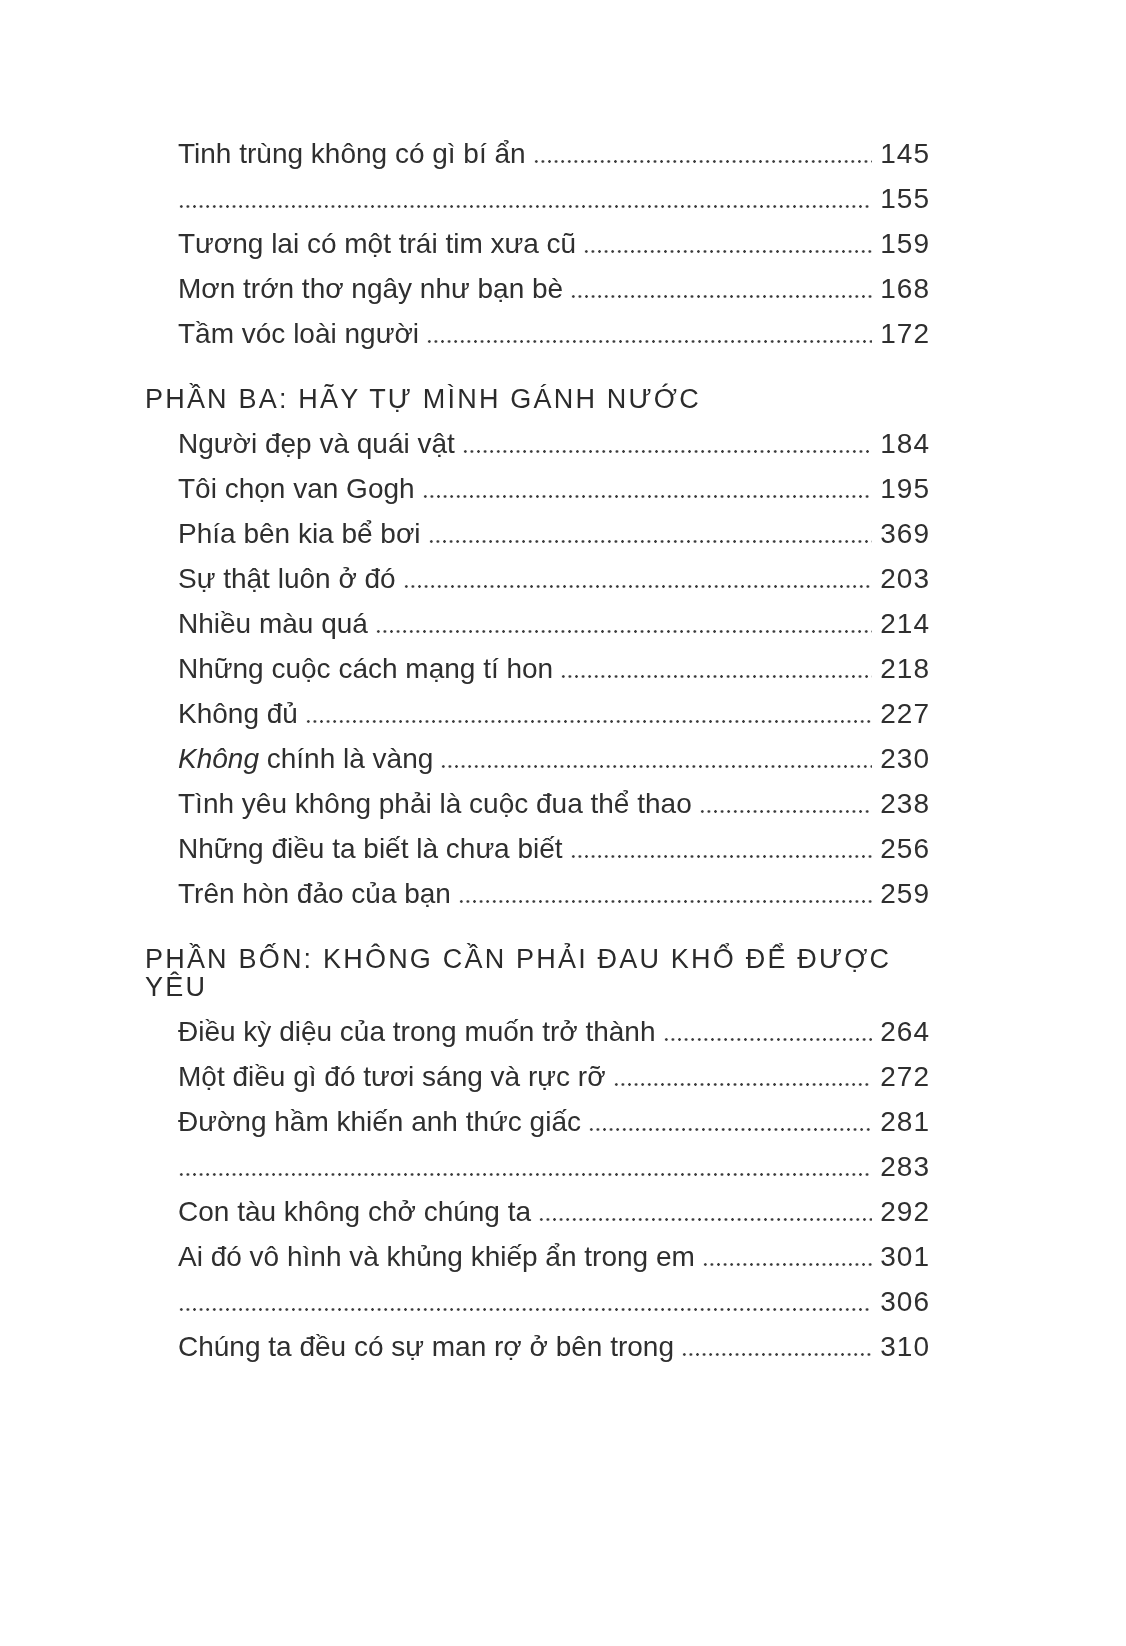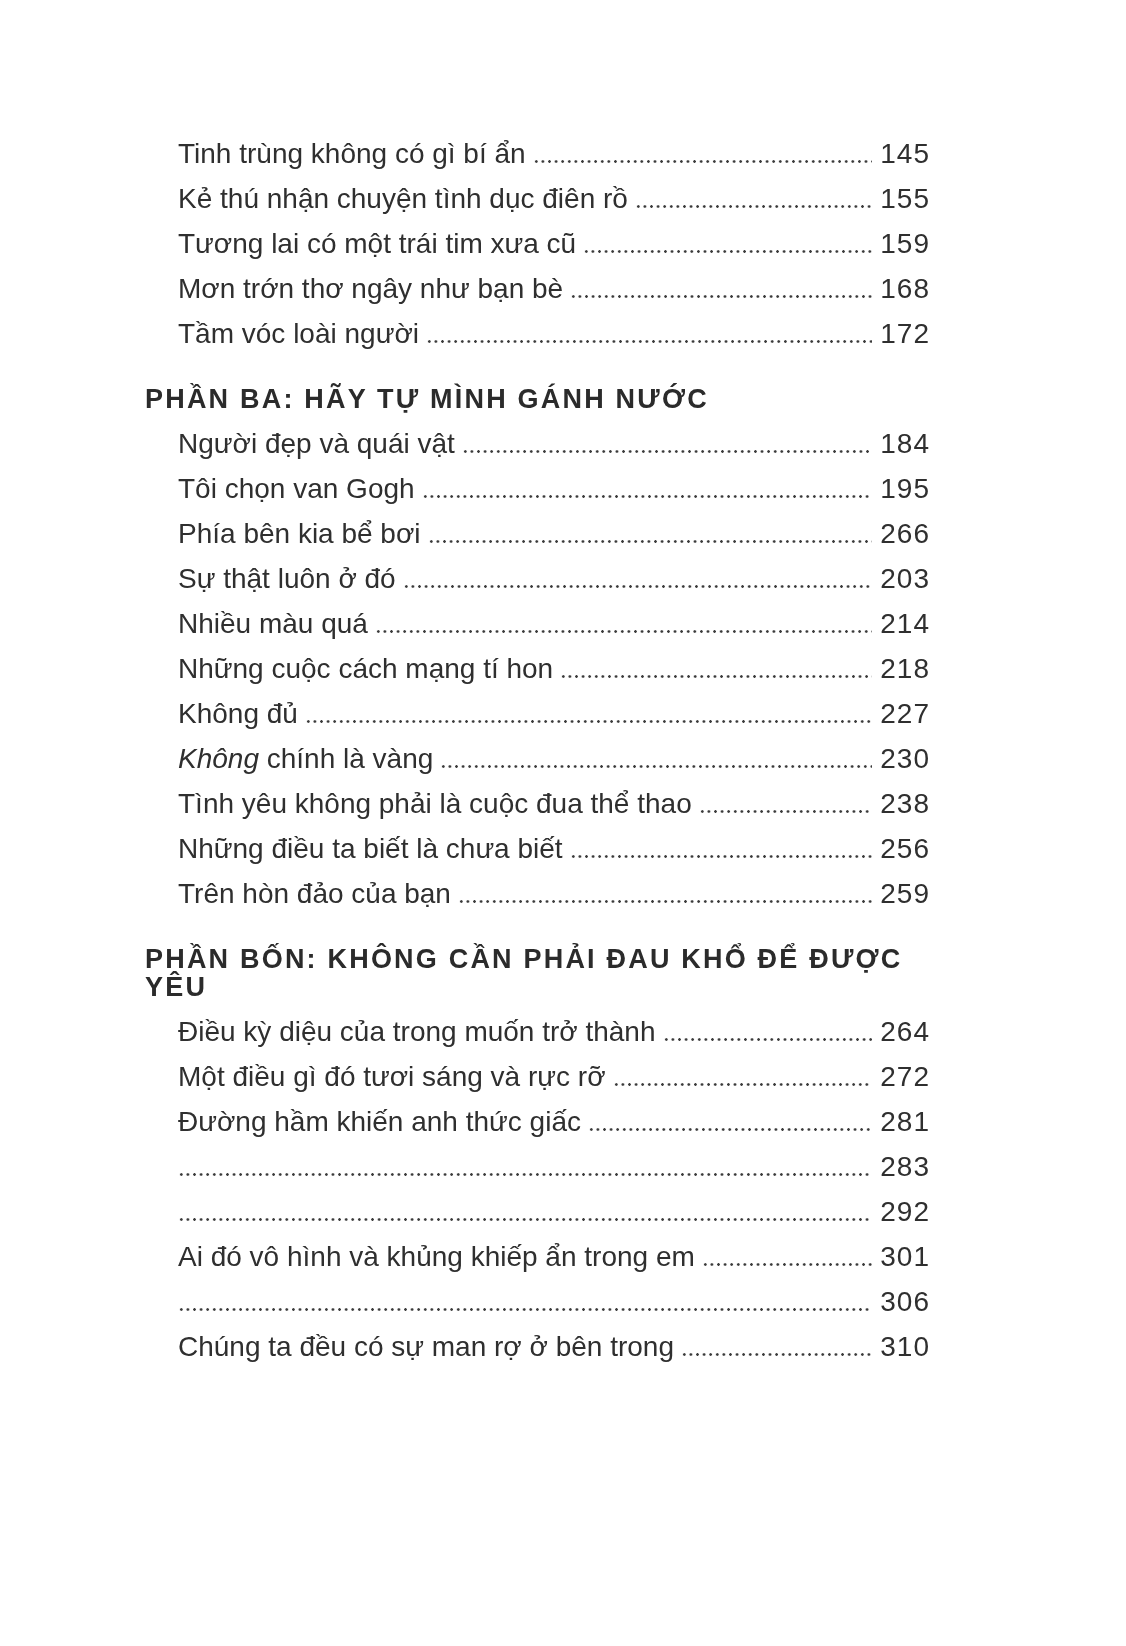--- a/index.html
+++ b/index.html
@@ -19,21 +19,21 @@
     width: 1126px;
     height: 1385px;
     padding: 140px 196px 0 145px;
     background: #ffffff;
   }
   .toc-section { margin: 0; padding: 0; }
   .toc-heading {
     margin: 37px 0 17px 0;
     font-size: 27px;
     line-height: 28px;
-    font-weight: bold;
+    font-weight: normal;
     letter-spacing: 2.2px;
     color: #2b2b2b;
   }
   .toc-section:first-child .toc-heading { margin-top: 0; }
   .toc-row {
     display: flex;
     align-items: baseline;
     margin: 0 0 17px 33px;
     font-size: 28px;
     line-height: 28px;
@@ -66,21 +66,20 @@
 
 <main class="page">
   <div id="toc-root">
       <section class="toc-section">
         <div class="toc-row">
           <span class="toc-title">Tinh trùng không có gì bí ẩn</span>
           <span class="leader"></span>
           <span class="toc-page">145</span>
         </div>
         <div class="toc-row">
-          <span class="toc-title">Kẻ thú nhận chuyện tình dục điên rồ</span>
           <span class="leader"></span>
           <span class="toc-page">155</span>
         </div>
         <div class="toc-row">
           <span class="toc-title">Tương lai có một trái tim xưa cũ</span>
           <span class="leader"></span>
           <span class="toc-page">159</span>
         </div>
         <div class="toc-row">
           <span class="toc-title">Mơn trớn thơ ngây như bạn bè</span>
@@ -101,21 +100,21 @@
           <span class="toc-page">184</span>
         </div>
         <div class="toc-row">
           <span class="toc-title">Tôi chọn van Gogh</span>
           <span class="leader"></span>
           <span class="toc-page">195</span>
         </div>
         <div class="toc-row">
           <span class="toc-title">Phía bên kia bể bơi</span>
           <span class="leader"></span>
-          <span class="toc-page">266</span>
+          <span class="toc-page">369</span>
         </div>
         <div class="toc-row">
           <span class="toc-title">Sự thật luôn ở đó</span>
           <span class="leader"></span>
           <span class="toc-page">203</span>
         </div>
         <div class="toc-row">
           <span class="toc-title">Nhiều màu quá</span>
           <span class="leader"></span>
           <span class="toc-page">214</span>
@@ -166,20 +165,21 @@
         <div class="toc-row">
           <span class="toc-title">Đường hầm khiến anh thức giấc</span>
           <span class="leader"></span>
           <span class="toc-page">281</span>
         </div>
         <div class="toc-row">
           <span class="leader"></span>
           <span class="toc-page">283</span>
         </div>
         <div class="toc-row">
+          <span class="toc-title">Con tàu không chở chúng ta</span>
           <span class="leader"></span>
           <span class="toc-page">292</span>
         </div>
         <div class="toc-row">
           <span class="toc-title">Ai đó vô hình và khủng khiếp ẩn trong em</span>
           <span class="leader"></span>
           <span class="toc-page">301</span>
         </div>
         <div class="toc-row">
           <span class="leader"></span>

